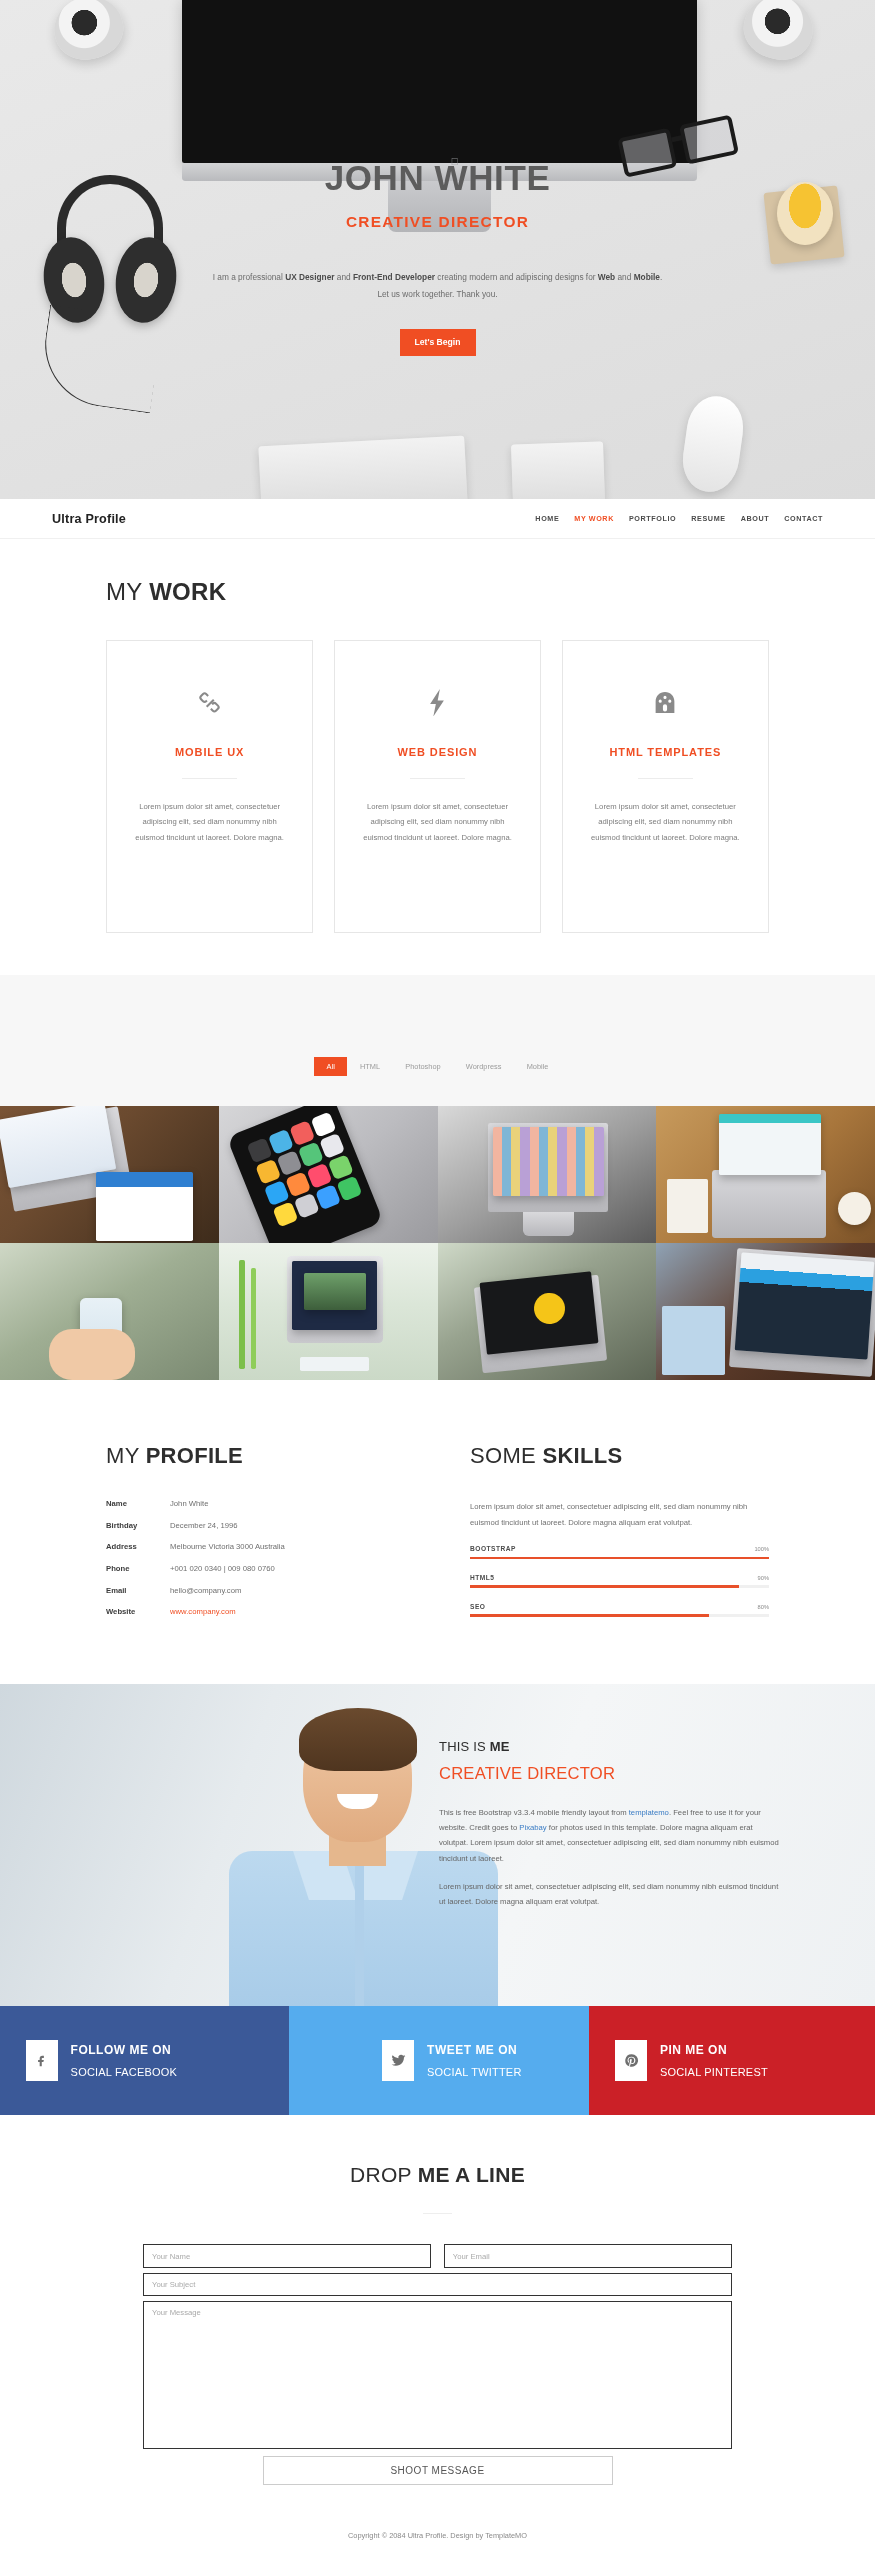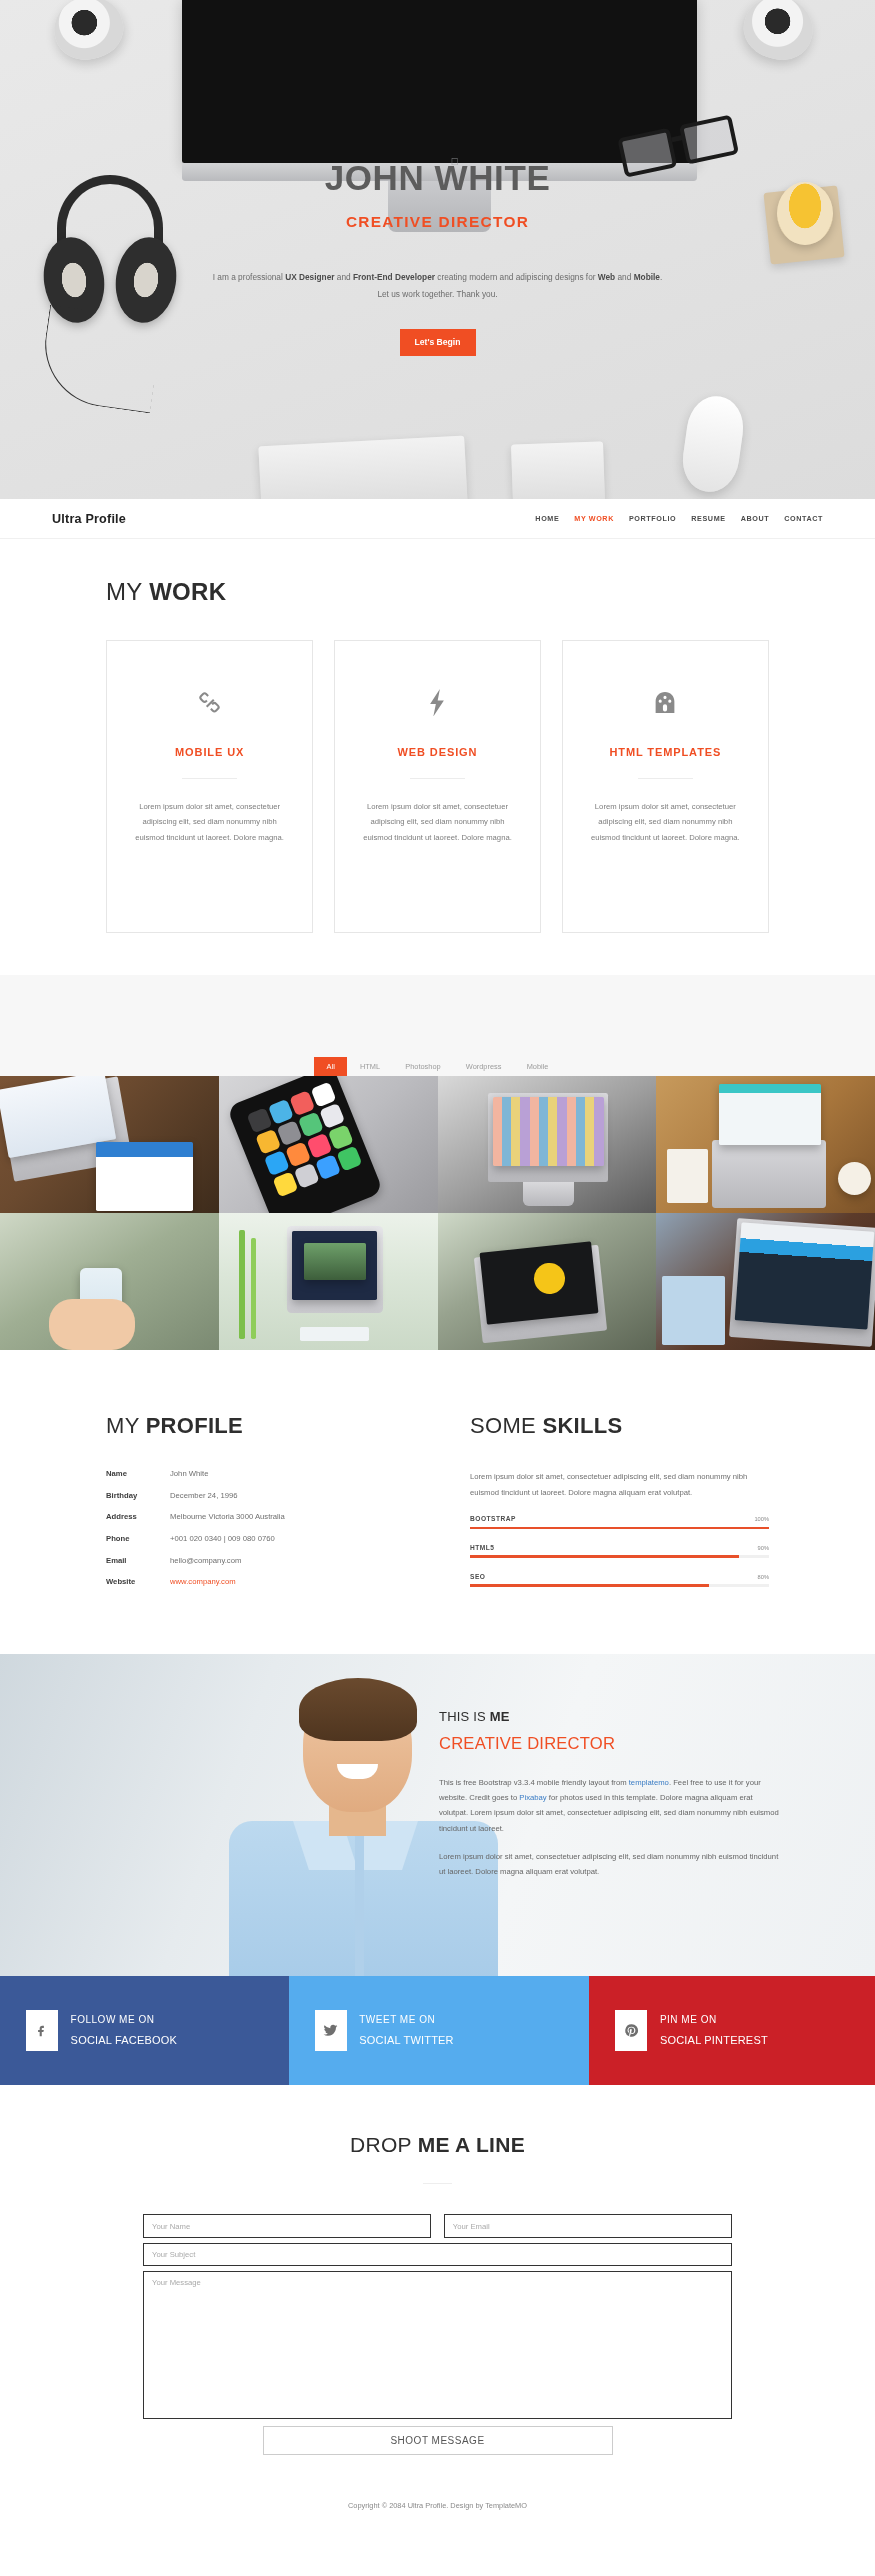--- a/index.html
+++ b/index.html
@@ -172,21 +172,21 @@
   .card-icon svg { fill:#8a8a8a; }
   .card-title {
     margin-top:16px; font-size:11px; font-weight:700; letter-spacing:0.9px; color:#f04e23;
   }
   .card-sep { width:55px; height:0.6px; background:#ececec; margin:19.5px auto 0; }
   .card-text { margin-top:20.6px; font-size:7.7px; line-height:2.0; color:#7d7d7d; }
 
   
   .portfolio-head { padding:45px 0 0; text-align:center; }
   .portfolio-head .h2 { font-size:17px; }
-  .filters { margin-top:37px; display:flex; justify-content:center; gap:0; }
+  .filters { margin-top:37px; padding-bottom:30px; display:flex; justify-content:center; gap:0; }
   .filter {
     font-size:7.4px; color:#9b9b9b; padding:5.1px 12.6px; cursor:pointer;
     background:transparent; border:none; font-family:"Liberation Sans", sans-serif;
   }
   .filter.active { background:#f04e23; color:#fff; }
 
   .grid { display:grid; grid-template-columns:repeat(4,1fr); width:875px; }
   .tile { height:137px; position:relative; overflow:hidden; }
 
   
@@ -275,28 +275,28 @@
   .about-title { margin-top:10.3px; font-size:16.6px; font-weight:300; color:#f04e23; letter-spacing:0.2px; }
   .about-title b { font-weight:400;margin-top:40px; }
   .about-p { margin-top:20.6px; font-size:7.7px; line-height:2.0; color:#666; }
   .about-p + .about-p { margin-top:12.6px; }
   .about-p a { color:#3a7cc4; text-decoration:none; }
 
   
   .social { display:flex; width:875px; height:109px; }
   .soc { display:flex; align-items:center; padding-left:26px; gap:12.6px; }
   .soc-fb { width:289px; background:#3b5998; }
-  .soc-tw { width:301px; background:#55acee; }
+  .soc-tw { width:301px; background:#55acee;justify-content:center; }
   .soc-pi { width:286px; background:#cb2027; }
   .soc-icon {
     width:32px; height:41px; background:#fff; display:flex;
     align-items:center; justify-content:center;
   }
   .soc-icon svg { fill:#6f6f6f; }
-  .soc-sub { font-size:10px; font-weight:400; letter-spacing:0.5px; color:#fff; }
+  .soc-sub { font-size:12px; font-weight:700; letter-spacing:0.5px; color:#fff; }
   .soc-name { margin-top:9.2px; font-size:11px; color:#fff; letter-spacing:0.2px; }
 
   
   .contact { padding:48px 106px 17px; text-align:center; }
   .contact .h2 { font-size:21px; }
   .contact-sep { width:29px; height:0.6px; background:#eee; margin:26px auto 31px; }
   .form { width:589px; margin:0 auto; }
   .form-row { display:flex; gap:12.6px; margin-bottom:4.6px; }
   .form input, .form textarea {
     border:0.6px solid #333; background:#fff; font-size:7.7px; color:#555;

